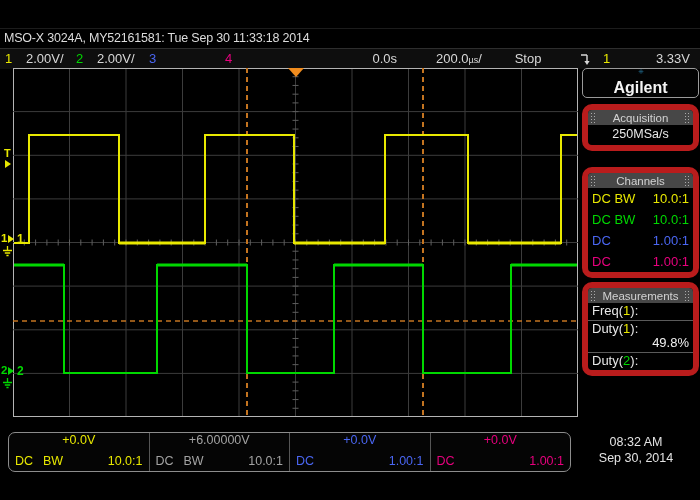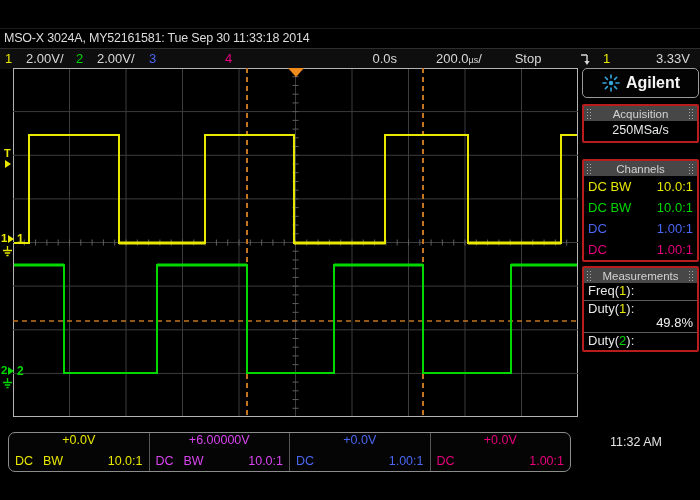--- a/index.html
+++ b/index.html
@@ -16,23 +16,23 @@
   
   .plot-svg{position:absolute;left:13px;top:68px;background:#000;}
   .plabel{position:absolute;font-size:12px;font-weight:bold;line-height:12px;}
   .lmark{position:absolute;display:flex;align-items:center;font-size:11.5px;font-weight:bold;line-height:11px;}
   .tri-right{width:0;height:0;border-top:4px solid transparent;border-bottom:4px solid transparent;border-left:6px solid currentColor;}
   .tmark{position:absolute;left:4px;top:148px;color:#e8e800;display:flex;flex-direction:column;align-items:flex-start;font-size:11px;font-weight:bold;line-height:10px;}
   .gnd{position:absolute;}
 
   
   .sidebar{position:absolute;left:582px;top:68px;width:117px;}
-  .logo{height:28px;border:1px solid #9a9a9a;border-radius:5px;display:flex;align-items:center;justify-content:center;gap:5px;margin-bottom:6px;background:#030303;}
+  .logo{height:28px;border:1px solid #9a9a9a;border-radius:5px;display:flex;align-items:center;justify-content:center;gap:5px;margin-bottom:6px;background:#030303;flex-direction:column;}
   .brand{font-size:16px;font-weight:bold;color:#f4f4f4;}
-  .section{border:2px solid #b91c1c;border-radius:2px;overflow:hidden;background:#000;}
+  .section{border:6px solid #b91c1c;border-radius:10px;overflow:hidden;background:#000;}
   .sechead{background:#474747;height:15px;display:flex;align-items:center;justify-content:center;position:relative;font-size:11.5px;color:#d2d2d2;}
   .grip{position:absolute;top:2px;width:7px;height:11px;background-image:radial-gradient(#ababab 0.8px,transparent 1px);background-size:3px 3px;}
   .grip.l{left:2px}.grip.r{right:2px}
   .acq-body{padding:2px 0 3px;}
   .acq-line{text-align:center;font-size:12.5px;line-height:15px;color:#e8e8e8;}
   .chrow{display:flex;justify-content:space-between;padding:0 4px;font-size:13px;line-height:21px;}
   .meas-item{padding:1px 4px 2px;border-top:1px solid #5a5a5a;font-size:13px;}
   .meas-item.first{border-top:none;}
   .meas-label{line-height:14px;color:#e8e8e8;}
   .meas-value{text-align:right;line-height:14px;color:#f0f0f0;}
@@ -290,35 +290,36 @@
     </div>
   </div>
 
   <div class="bbar">
     <div class="bcell" style="color: rgb(232, 232, 0);">
       <span class="bval">+0.0V</span>
       <span class="bsub">DC</span>
       <span class="bsub2">BW</span>
       <span class="bprobe">10.0:1</span>
     </div>
-    <div class="bcell" style="color: #d946ef;">
+    <div class="bcell" style="color: #a3a3a3;">
       <span class="bval">+6.00000V</span>
       <span class="bsub">DC</span>
       <span class="bsub2">BW</span>
       <span class="bprobe">10.0:1</span>
     </div>
     <div class="bcell" style="color: rgb(74, 102, 242);">
       <span class="bval">+0.0V</span>
       <span class="bsub">DC</span>
       <span class="bprobe">1.00:1</span>
     </div>
     <div class="bcell last" style="color: rgb(232, 0, 126);">
       <span class="bval">+0.0V</span>
       <span class="bsub">DC</span>
       <span class="bprobe">1.00:1</span>
     </div>
   </div>
 
   <div class="clock">
-    <div>11:32 AM</div>
+    <div>08:32 AM</div>
+    <div>Sep 30, 2014</div>
   </div>
 
 </div>
 
 </body></html>

